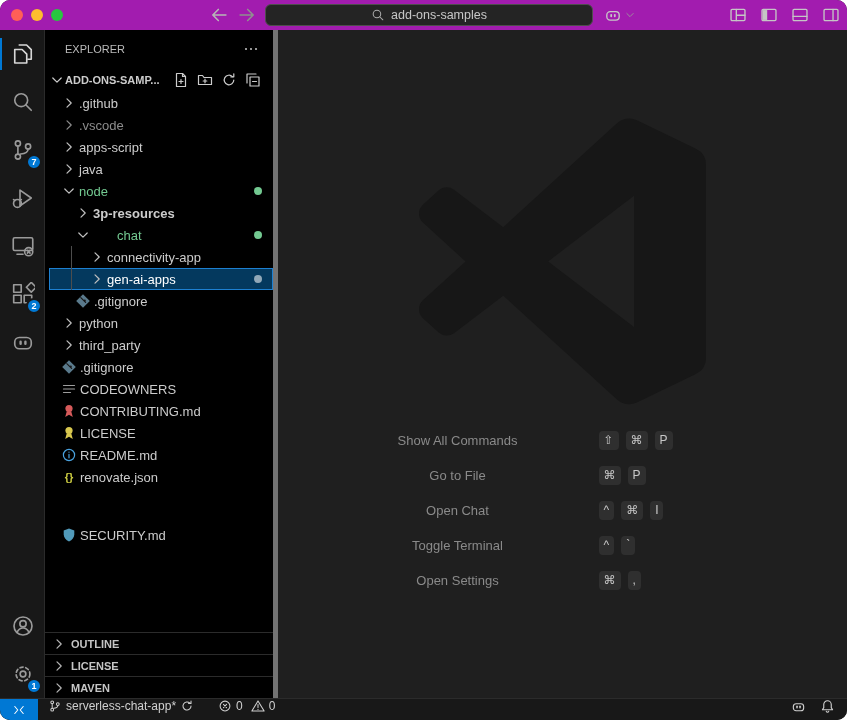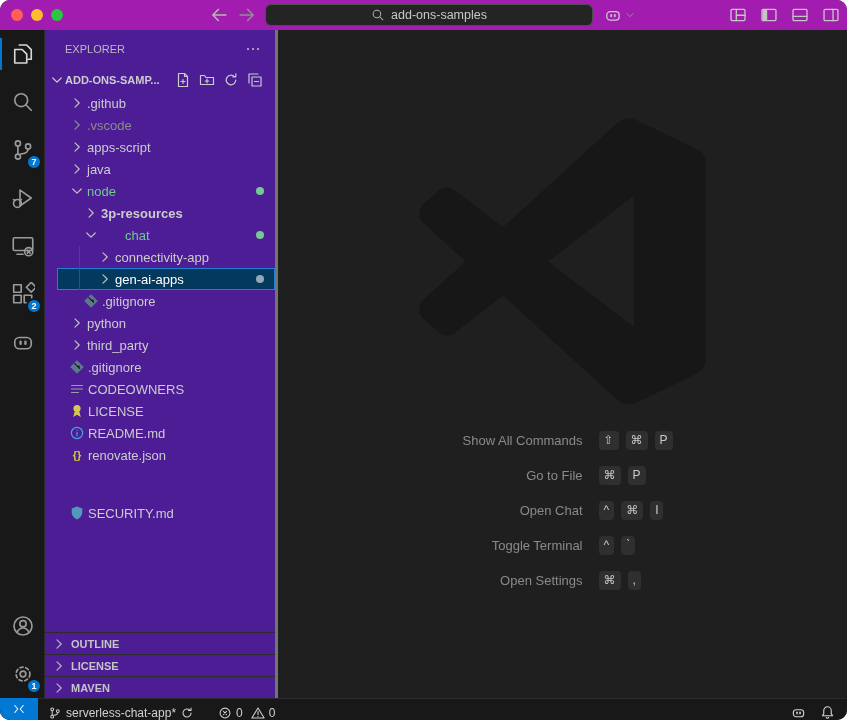--- a/index.html
+++ b/index.html
@@ -27,29 +27,29 @@
 
   
   .main{position:absolute;top:30px;left:0;right:0;bottom:22px;display:flex;}
   .activitybar{width:45px;background:#181818;border-right:1px solid #2b2b2b;display:flex;flex-direction:column;justify-content:space-between;}
   .ab-item{position:relative;width:45px;height:48px;display:flex;align-items:center;justify-content:center;color:#9a9a9a;cursor:pointer;}
   .ab-item.active{color:#d7d7d7;}
   .ab-item.active::before{content:"";position:absolute;left:0;top:8px;bottom:8px;width:2px;background:#0078d4;}
   .ab-item .icon svg{width:24px;height:24px;stroke-width:1.1;}
   .ab-badge{position:absolute;right:3px;bottom:4px;min-width:16px;height:16px;border-radius:8px;background:#0078d4;color:#ffffff;font-size:9px;font-weight:bold;display:flex;align-items:center;justify-content:center;border:2px solid #181818;}
 
-  .sidebar{position:relative;width:233px;background:#4c1d95;border-right:3px solid #737373;overflow:hidden;}
+  .sidebar{position:relative;width:233px;background:#000000;border-right:5px solid #737373;overflow:hidden;}
   .sidebar-title-row{position:absolute;top:0;left:0;right:0;height:38px;display:flex;align-items:center;padding:0 14px 0 20px;font-size:11px;color:#bbbbbb;}
   .sidebar-title-row .spacer{flex:1;}
   .section-row{position:absolute;top:38px;left:0;right:0;height:24px;display:flex;align-items:center;padding:0 12px 0 4px;font-size:11px;font-weight:bold;color:#cccccc;}
   .section-row .icon{width:16px;height:16px;color:#cccccc;}
   .section-actions{margin-left:auto;display:flex;gap:8px;color:#c5c5c5;}
   .section-actions .icon{width:16px;height:16px;cursor:pointer;}
 
-  .tree{position:absolute;top:62px;left:12px;right:0;}
+  .tree{position:absolute;top:62px;left:4px;right:0;}
   .tree-row{position:relative;height:22px;display:flex;align-items:center;font-size:13px;color:#cccccc;cursor:pointer;}
   .tree-row .chev{width:16px;height:16px;flex:none;color:#c0c0c0;}
   .tree-row .chev.expanded svg{transform:rotate(90deg);}
   .tree-row .fi{width:16px;height:16px;flex:none;margin-right:1px;}
   .tree-row .lbl{margin-left:2px;white-space:nowrap;}
   .tree-row .lbl.green{color:#73c991;}
   .tree-row .lbl.dim{color:#8c8c8c;}
   .tree-row .chev.dim{color:#8c8c8c;}
   .tree-row.selected{background:#04395e;outline:1px solid #1d80d1;outline-offset:-1px;color:#ffffff;}
   .tree-row .dot{width:8px;height:8px;border-radius:50%;margin-left:auto;margin-right:11px;flex:none;}
@@ -61,26 +61,26 @@
   .fi-info{color:#4aa3e0;}.fi-json{color:#cbcb41;}.fi-shield{color:#519aba;}
 
   .bottom-panels{position:absolute;left:0;right:0;bottom:0;}
   .panel-row{height:22px;border-top:1px solid #2b2b2b;display:flex;align-items:center;gap:4px;padding-left:6px;font-size:11px;font-weight:bold;color:#c5c5c5;cursor:pointer;}
   .panel-row .icon{width:16px;height:16px;color:#b5b5b5;}
 
   .editor{position:relative;flex:1;background:#1f1f1f;overflow:hidden;}
   .watermark{position:absolute;left:140px;top:88px;width:288px;height:288px;}
   .shortcuts{position:absolute;top:396px;left:0;right:0;}
   .sc-row{display:flex;justify-content:center;height:28px;margin-bottom:7px;align-items:center;}
-  .sc-label{width:250px;text-align:right;font-size:13px;color:#8a8a8a;flex:none;}
+  .sc-label{width:250px;text-align:center;font-size:13px;color:#8a8a8a;flex:none;}
   .sc-keys{width:210px;padding-left:16px;flex:none;display:flex;align-items:center;}
   .keycap{display:inline-flex;min-width:13px;height:19px;padding:0 5px;align-items:center;justify-content:center;background:#2f2f2f;border-radius:4px;margin-right:7px;font-size:12px;color:#c8c8c8;}
 
   
-  .statusbar{position:absolute;left:0;right:0;bottom:0;height:22px;background:#181818;border-top:1px solid #2b2b2b;display:flex;align-items:flex-end;font-size:12px;color:#d0d0d0;}
+  .statusbar{position:absolute;left:0;right:0;bottom:0;height:22px;background:#181818;border-top:1px solid #2b2b2b;display:flex;align-items:flex-start;font-size:12px;color:#d0d0d0;}
   .remote-ind{width:38px;height:22px;background:#0078d4;color:#ffffff;display:flex;align-items:center;justify-content:center;cursor:pointer;}
   .remote-ind .icon{width:14px;height:14px;}
   .sb-item{display:flex;align-items:center;gap:4px;margin-left:10px;cursor:pointer;}
   .sb-item .icon{width:14px;height:14px;color:#cfcfcf;}
   .sb-problems{margin-left:24px;}
   .sb-right{margin-left:auto;display:flex;align-items:center;gap:14px;padding-right:12px;}
   .sb-right .icon{width:15px;height:15px;color:#cfcfcf;cursor:pointer;}
 </style>
 </head>
 <body>
@@ -414,20 +414,29 @@
           </div>
           <div class="tree-row" style="padding-left: 12px;">
             <span class="icon fi fi-list">
               <svg viewBox="0 0 16 16" width="100%" height="100%">
                 <path d="M2.5 4.5h11M2.5 8h11M2.5 11.5h7"></path>
               </svg>
             </span>
             <span class="lbl">CODEOWNERS</span>
           </div>
           <div class="tree-row" style="padding-left: 12px;">
+            <span class="icon fi fi-ribbon-red">
+              <svg viewBox="0 0 16 16" width="100%" height="100%">
+                <circle cx="8" cy="5.5" r="3.6" fill="currentColor" stroke="none"></circle>
+                <path d="M5.8 8.3L4.2 14l3.8-2.2L11.8 14l-1.6-5.7z" fill="currentColor" stroke="none"></path>
+              </svg>
+            </span>
+            <span class="lbl">CONTRIBUTING.md</span>
+          </div>
+          <div class="tree-row" style="padding-left: 12px;">
             <span class="icon fi fi-ribbon-yellow">
               <svg viewBox="0 0 16 16" width="100%" height="100%">
                 <circle cx="8" cy="5.5" r="3.6" fill="currentColor" stroke="none"></circle>
                 <path d="M5.8 8.3L4.2 14l3.8-2.2L11.8 14l-1.6-5.7z" fill="currentColor" stroke="none"></path>
               </svg>
             </span>
             <span class="lbl">LICENSE</span>
           </div>
           <div class="tree-row" style="padding-left: 12px;">
             <span class="icon fi fi-info">

